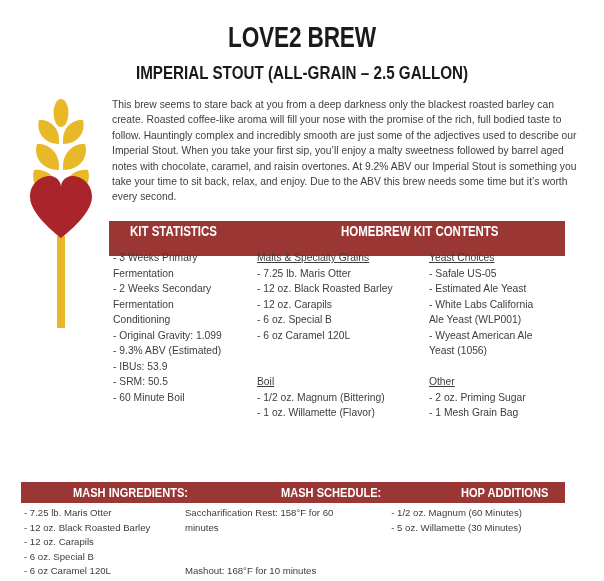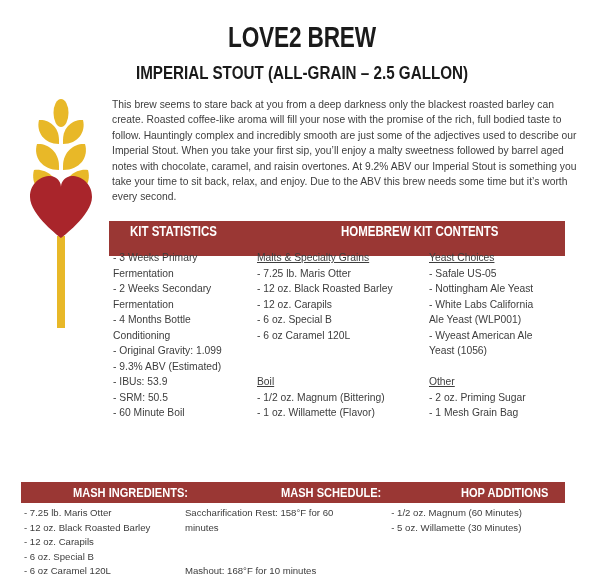--- a/index.html
+++ b/index.html
@@ -196,21 +196,20 @@
   <div class="bh bh-contents">HOMEBREW KIT CONTENTS</div>
 </div>
 
 <div class="stats-body">
 
   <div class="col-stats">
     <div class="line">- 3 Weeks Primary</div>
     <div class="line">Fermentation</div>
     <div class="line">- 2 Weeks Secondary</div>
     <div class="line">Fermentation</div>
-    <div class="line">- 4 Months Bottle</div>
     <div class="line">Conditioning</div>
     <div class="line">- Original Gravity: 1.099</div>
     <div class="line">- 9.3% ABV (Estimated)</div>
     <div class="line">- IBUs: 53.9</div>
     <div class="line">- SRM: 50.5</div>
     <div class="line">- 60 Minute Boil</div>
   </div>
 
   <div class="col-malts">
     <div class="sub-head">Malts &amp; Specialty Grains</div>
@@ -222,21 +221,21 @@
     <div class="gap"></div>
     <div class="gap"></div>
     <div class="sub-head">Boil</div>
     <div class="line">- 1/2 oz. Magnum (Bittering)</div>
     <div class="line">- 1 oz. Willamette (Flavor)</div>
   </div>
 
   <div class="col-yeast">
     <div class="sub-head">Yeast Choices</div>
     <div class="line">- Safale US-05</div>
-    <div class="line">- Nottingham Ale Yeast</div>
+    <div class="line">- Estimated Ale Yeast</div>
     <div class="line">- White Labs California</div>
     <div class="line">Ale Yeast (WLP001)</div>
     <div class="line">- Wyeast American Ale</div>
     <div class="line">Yeast (1056)</div>
     <div class="gap"></div>
     <div class="sub-head">Other</div>
     <div class="line">- 2 oz. Priming Sugar</div>
     <div class="line">- 1 Mesh Grain Bag</div>
   </div>
 

